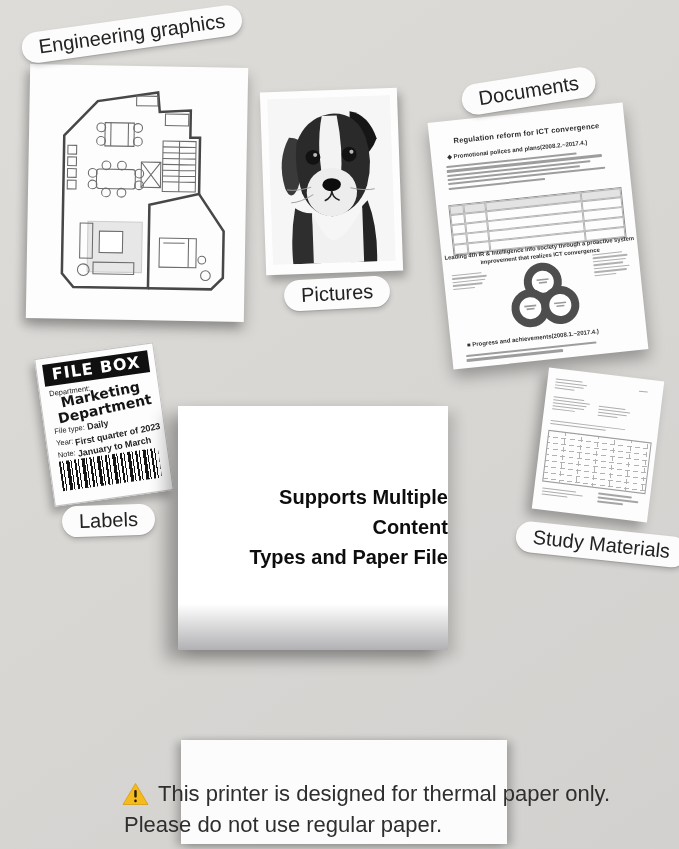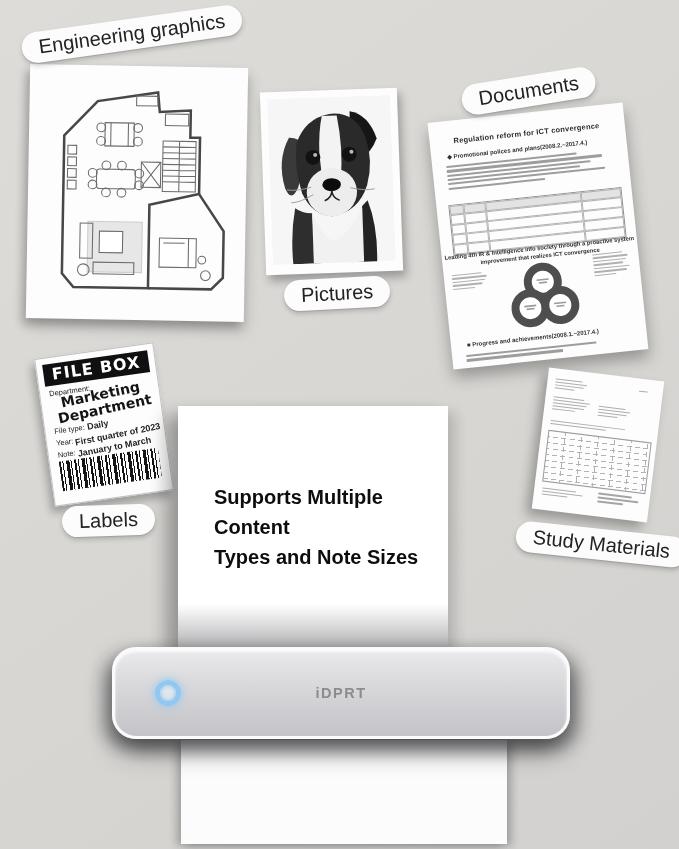--- a/index.html
+++ b/index.html
@@ -57,21 +57,21 @@
   .sd-block{position:absolute;}
   .sd-block .bl{height:1.6px;margin:1.5px 0;background:#adadad;}
   .sd-table{position:absolute;left:7px;top:62px;width:102px;height:50px;border:1px solid #9b9b9b;
       background:repeating-linear-gradient(180deg,transparent 0 5.4px,#b2b2b2 5.4px 6px),
                  repeating-linear-gradient(90deg,transparent 0 16px,#b2b2b2 16px 16.6px);}
   .sd-totals{position:absolute;right:8px;top:116px;width:44px;}
   .sd-totals .bl{height:1.6px;background:#a5a5a5;}
 
   
   .mainpaper{left:178px;top:406px;width:270px;height:244px;background:#ffffff;
-             box-shadow:-12px 9px 16px rgba(0,0,0,0.30),8px 6px 12px rgba(0,0,0,0.14);}
+             box-shadow:-12px 9px 16px rgba(0,0,0,0.30),8px 6px 12px rgba(0,0,0,0.14);text-align:right;}
   .mp-heading{position:absolute;left:36px;top:76px;font-size:20px;font-weight:700;color:#0d0d0d;line-height:30px;}
   .mp-sizes{position:absolute;left:50px;top:162px;font-size:20px;color:#2a2a2a;}
   .mp-shade{position:absolute;left:0;bottom:0;width:100%;height:46px;
             background:linear-gradient(180deg,rgba(70,70,76,0) 0%,rgba(70,70,76,0.42) 100%);}
 
   
   .outpaper{position:absolute;left:181px;top:740px;width:326px;height:104px;background:#fcfcfc;
             box-shadow:5px 2px 8px rgba(0,0,0,0.22),-5px 2px 8px rgba(0,0,0,0.22);}
   .printer{position:absolute;left:112px;top:647px;width:458px;height:92px;border-radius:24px;
            background:linear-gradient(180deg,#eaeaec 0%,#d7d7da 45%,#c3c3c8 100%);
@@ -303,26 +303,33 @@
         <div class="bl" style="width: 93%;"></div>
         <div class="bl" style="width: 58%;"></div>
       </div>
   </div>
 
   <div class="pill z3" style="left:516px;top:520px;transform:rotate(6deg);transform-origin:0 50%;">Study Materials</div>
 
   <div class="paper mainpaper z2">
     <div class="mp-heading">
       <span>Supports Multiple Content</span><br>
-      <span>Types and Note Sizes</span>
+      <span>Types and Paper File</span>
     </div>
     <div class="mp-shade"></div>
   </div>
 
   <div class="outpaper z2"></div>
 
-  <div class="printer z4">
-    <div class="pwr"></div>
-    <div class="brand">iDPRT</div>
-  </div>
-
+
+  <div class="warning">
+    <div class="row">
+      <svg width="27" height="24" viewBox="0 0 27 24">
+        <path d="M13.5 1.5 L26 22.5 H1 Z" fill="#f4ba1e" stroke="#d89c07" stroke-width="0.8" stroke-linejoin="round"></path>
+        <rect x="12.3" y="8" width="2.4" height="7.6" rx="1" fill="#241c00"></rect>
+        <rect x="12.3" y="17.6" width="2.4" height="2.6" rx="1" fill="#241c00"></rect>
+      </svg>
+      <span>This printer is designed for thermal paper only.</span>
+    </div>
+    <div style="margin-left:2px;">Please do not use regular paper.</div>
+  </div>
 
 </div>
 
 </body></html>

